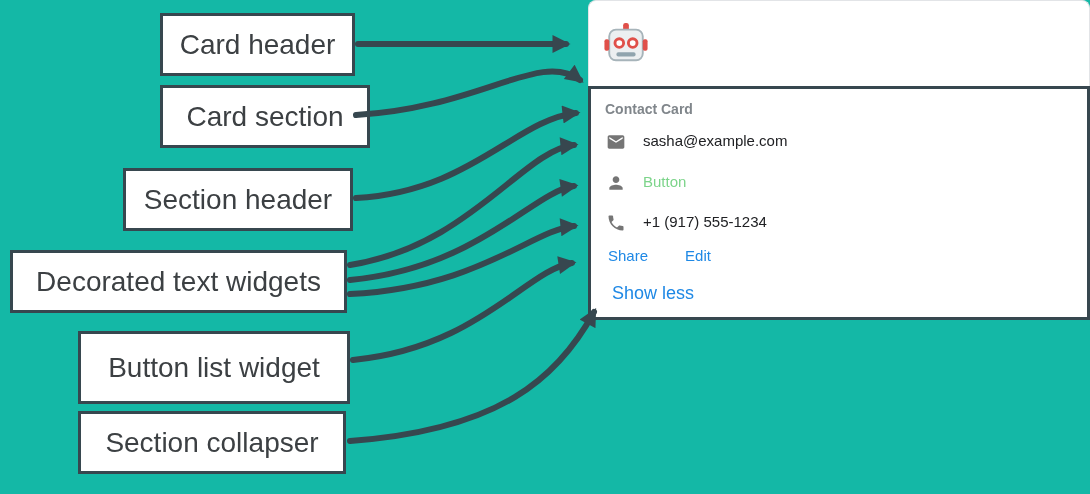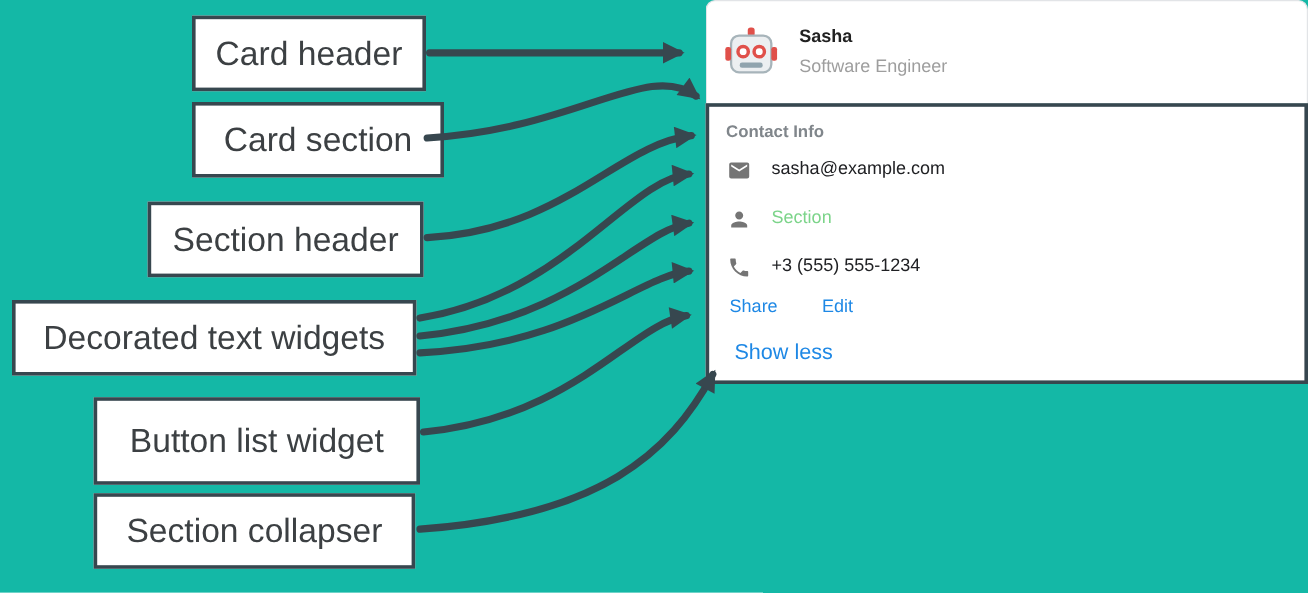--- a/index.html
+++ b/index.html
@@ -110,48 +110,44 @@
       <svg viewBox="0 0 48 48" width="46" height="46">
         <rect x="21" y="2" width="6" height="8" rx="2.5" fill="#e0504a"></rect>
         <rect x="6.5" y="9" width="35" height="32" rx="7" fill="#eceff1" stroke="#a7b4ba" stroke-width="2"></rect>
         <rect x="1.5" y="19" width="5" height="12" rx="2" fill="#e0504a"></rect>
         <rect x="41.5" y="19" width="5" height="12" rx="2" fill="#e0504a"></rect>
         <circle cx="17" cy="23" r="4.5" fill="#ffffff" stroke="#e0504a" stroke-width="3"></circle>
         <circle cx="31" cy="23" r="4.5" fill="#ffffff" stroke="#e0504a" stroke-width="3"></circle>
         <rect x="14" y="32.5" width="20" height="4.5" rx="2" fill="#90a4ae"></rect>
       </svg>
     </span>
-    <div>
-      <div class="card-title">Sasha</div>
-      <div class="card-subtitle">Software Engineer</div>
-    </div>
   </div>
 
   <div class="card-section">
-    <div class="section-title">Contact Info</div>
+    <div class="section-title">Contact Card</div>
 
     <div class="info-row" id="row-email">
       <svg class="row-icon" viewBox="0 0 24 24">
         <path d="M20 4H4c-1.1 0-2 .9-2 2v12c0 1.1.9 2 2 2h16c1.1 0 2-.9 2-2V6c0-1.1-.9-2-2-2zm0 4l-8 5-8-5V6l8 5 8-5v2z"></path>
       </svg>
       <span class="row-text">sasha@example.com</span>
     </div>
 
     <div class="info-row" id="row-status">
       <svg class="row-icon" viewBox="0 0 24 24">
         <path d="M12 12c2.21 0 4-1.79 4-4s-1.79-4-4-4-4 1.79-4 4 1.79 4 4 4zm0 2c-2.67 0-8 1.34-8 4v2h16v-2c0-2.66-5.33-4-8-4z"></path>
       </svg>
-      <span class="row-text online">Section</span>
+      <span class="row-text online">Button</span>
     </div>
 
     <div class="info-row" id="row-phone">
       <svg class="row-icon" viewBox="0 0 24 24">
         <path d="M6.62 10.79c1.44 2.83 3.76 5.14 6.59 6.59l2.2-2.2c.27-.27.67-.36 1.02-.24 1.12.37 2.33.57 3.57.57.55 0 1 .45 1 1V20c0 .55-.45 1-1 1-9.39 0-17-7.61-17-17 0-.55.45-1 1-1h3.5c.55 0 1 .45 1 1 0 1.25.2 2.45.57 3.57.11.35.03.74-.25 1.02l-2.2 2.2z"></path>
       </svg>
-      <span class="row-text">+3 (555) 555-1234</span>
+      <span class="row-text">+1 (917) 555-1234</span>
     </div>
 
     <div class="button-row">
       <span class="text-button">Share</span>
       <span class="text-button">Edit</span>
     </div>
 
     <div class="collapser-btn">Show less</div>
   </div>
 

